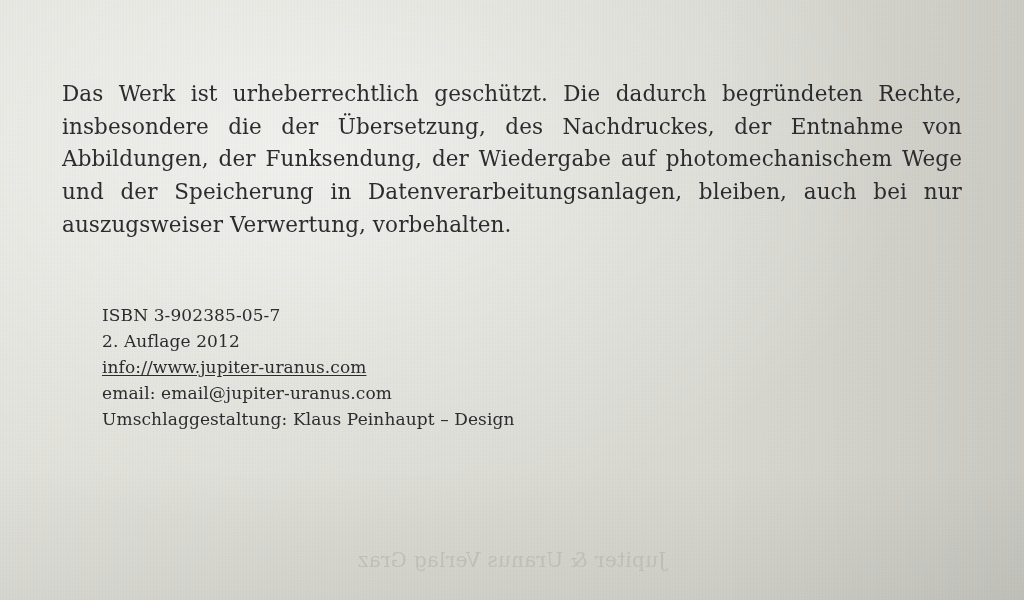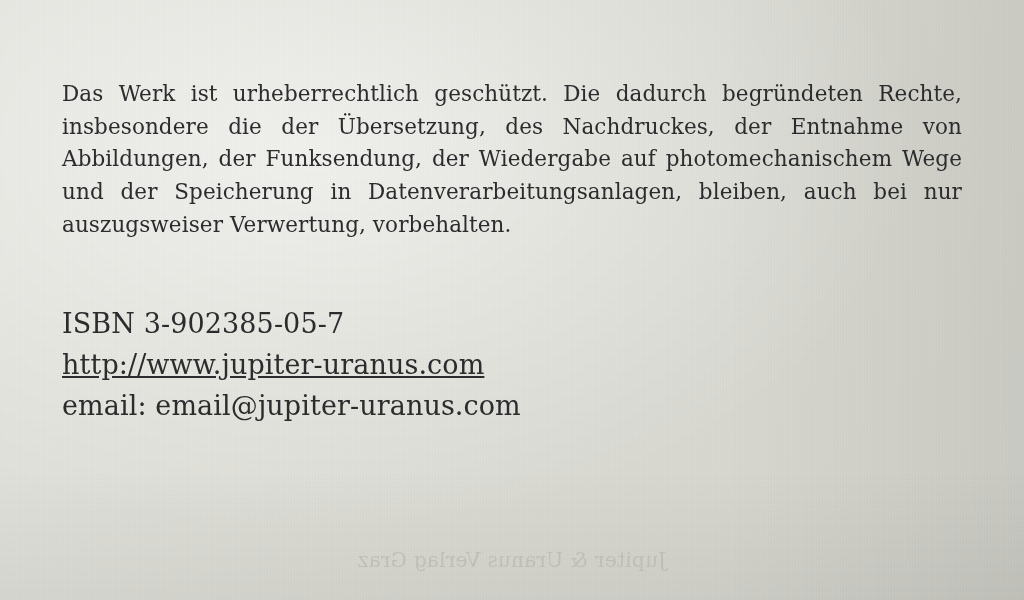--- a/index.html
+++ b/index.html
@@ -58,24 +58,25 @@
     color: #2c2c2e;
     text-align: justify;
     text-justify: inter-word;
     letter-spacing: 0.1px;
     width: 900px;
     margin: 0;
   }
 
   .imprint-block {
     margin-top: 62px;
-    font-size: 27px;
+    font-size: 17px;
     line-height: 1.52;
     color: #2c2c2e;
     letter-spacing: 0.1px;
+    margin-left: 40px;
   }
   .imprint-line {
     white-space: nowrap;
   }
   .imprint-line.link {
     text-decoration: underline;
     text-underline-offset: 2px;
   }
 
   
@@ -99,21 +100,23 @@
 <body>
 
 <div class="page">
 
   <div class="content">
 
     <p class="copyright-paragraph">Das Werk ist urheberrechtlich geschützt. Die dadurch begründeten Rechte, insbesondere die der Übersetzung, des Nachdruckes, der Entnahme von Abbildungen, der Funksendung, der Wiedergabe auf photomechanischem Wege und der Speicherung in Datenverarbeitungsanlagen, bleiben, auch bei nur auszugsweiser Verwertung, vorbehalten.</p>
 
     <div class="imprint-block">
       <div class="imprint-line">ISBN 3-902385-05-7</div>
-      <div class="imprint-line link">http://www.jupiter-uranus.com</div>
+      <div class="imprint-line">2. Auflage 2012</div>
+      <div class="imprint-line link">info://www.jupiter-uranus.com</div>
       <div class="imprint-line">email: email@jupiter-uranus.com</div>
+      <div class="imprint-line">Umschlaggestaltung: Klaus Peinhaupt – Design</div>
     </div>
 
   </div>
 
   <div class="bleed-through">Jupiter &amp; Uranus Verlag Graz</div>
 
 </div>
 
 </body></html>

